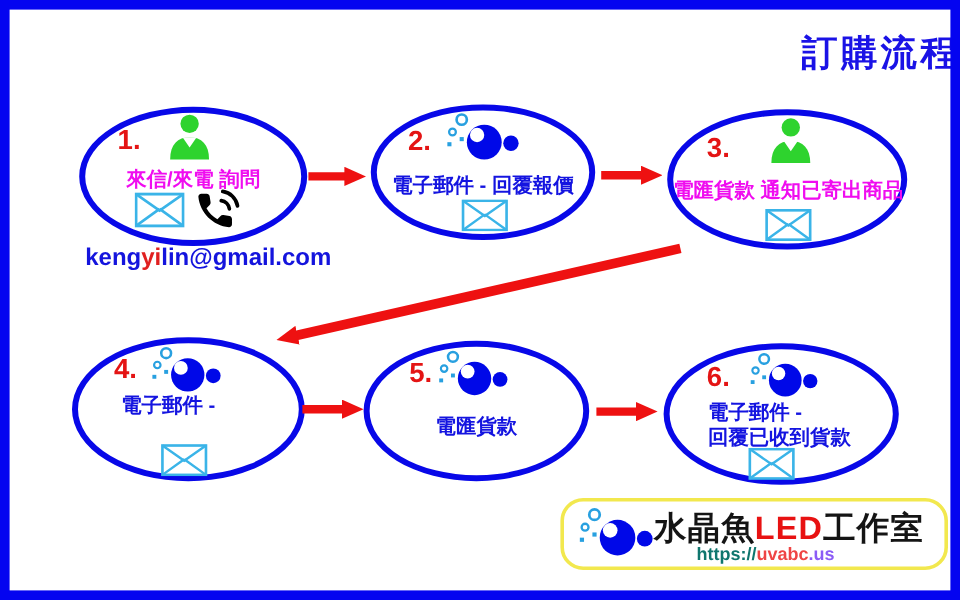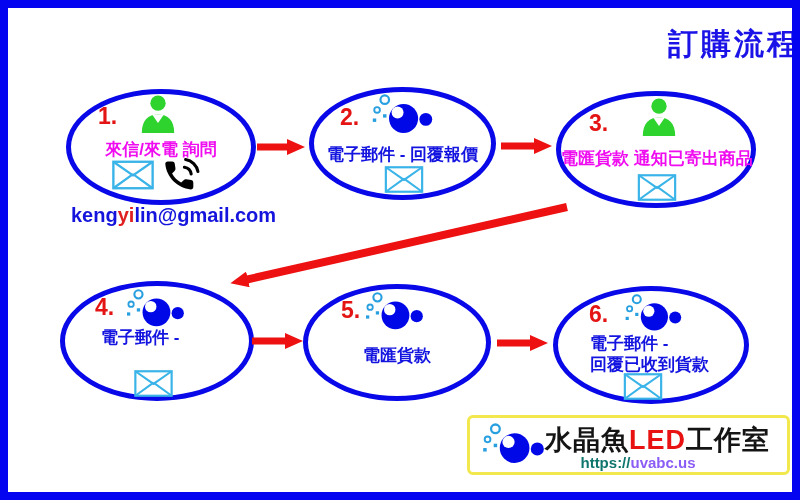--- a/index.html
+++ b/index.html
@@ -24,27 +24,27 @@
   .lbl{position:absolute;font-weight:bold;font-size:17px;white-space:nowrap;line-height:21px}
   .ctr{left:0;right:0;text-align:center}
   .mag{color:#f00cf0}
   .blu{color:#1414e0}
   .icon{position:absolute}
   .email{position:absolute;left:71px;top:204px;font-family:Liberation Sans, sans-serif;
     font-size:20px;font-weight:600;white-space:nowrap}
   .email .b{color:#1414dd}.email .r{color:#e02020}
   .arrows{position:absolute;left:0;top:0;width:800px;height:500px;pointer-events:none;z-index:40}
   .logobox{position:absolute;left:467px;top:415px;width:317px;height:54px;
-    border:3px solid #f2e84e;border-radius:6px;background:#fff;z-index:45}
+    border:3px solid #f2e84e;border-radius:19px;background:#fff;z-index:45}
   .logoname{position:absolute;left:75px;top:4px;font-size:27px;font-weight:bold;
     color:#141414;white-space:nowrap;letter-spacing:1px}
   .logoname .red{color:#e81212}
   .logourl{position:absolute;left:88px;top:36px;width:160px;text-align:center;
     font-size:15px;font-weight:bold;white-space:nowrap}
-  .logourl .g{color:#0f766e}.logourl .p{color:#8b5cf6}.logourl .b{color:#8b5cf6}
+  .logourl .g{color:#0f766e}.logourl .p{color:#ef4444}.logourl .b{color:#8b5cf6}
 </style>
 </head>
 <body>
 
 <svg width="0" height="0" style="position:absolute">
   <defs>
     <symbol id="sym-fish" viewBox="0 0 80 55">
       <circle cx="21" cy="9" r="5" fill="none" stroke="#28a0e0" stroke-width="2.6"></circle>
       <circle cx="12" cy="21" r="3.3" fill="none" stroke="#28a0e0" stroke-width="2.2"></circle>
       <rect x="7" y="31" width="4" height="4" fill="#28a0e0"></rect>

